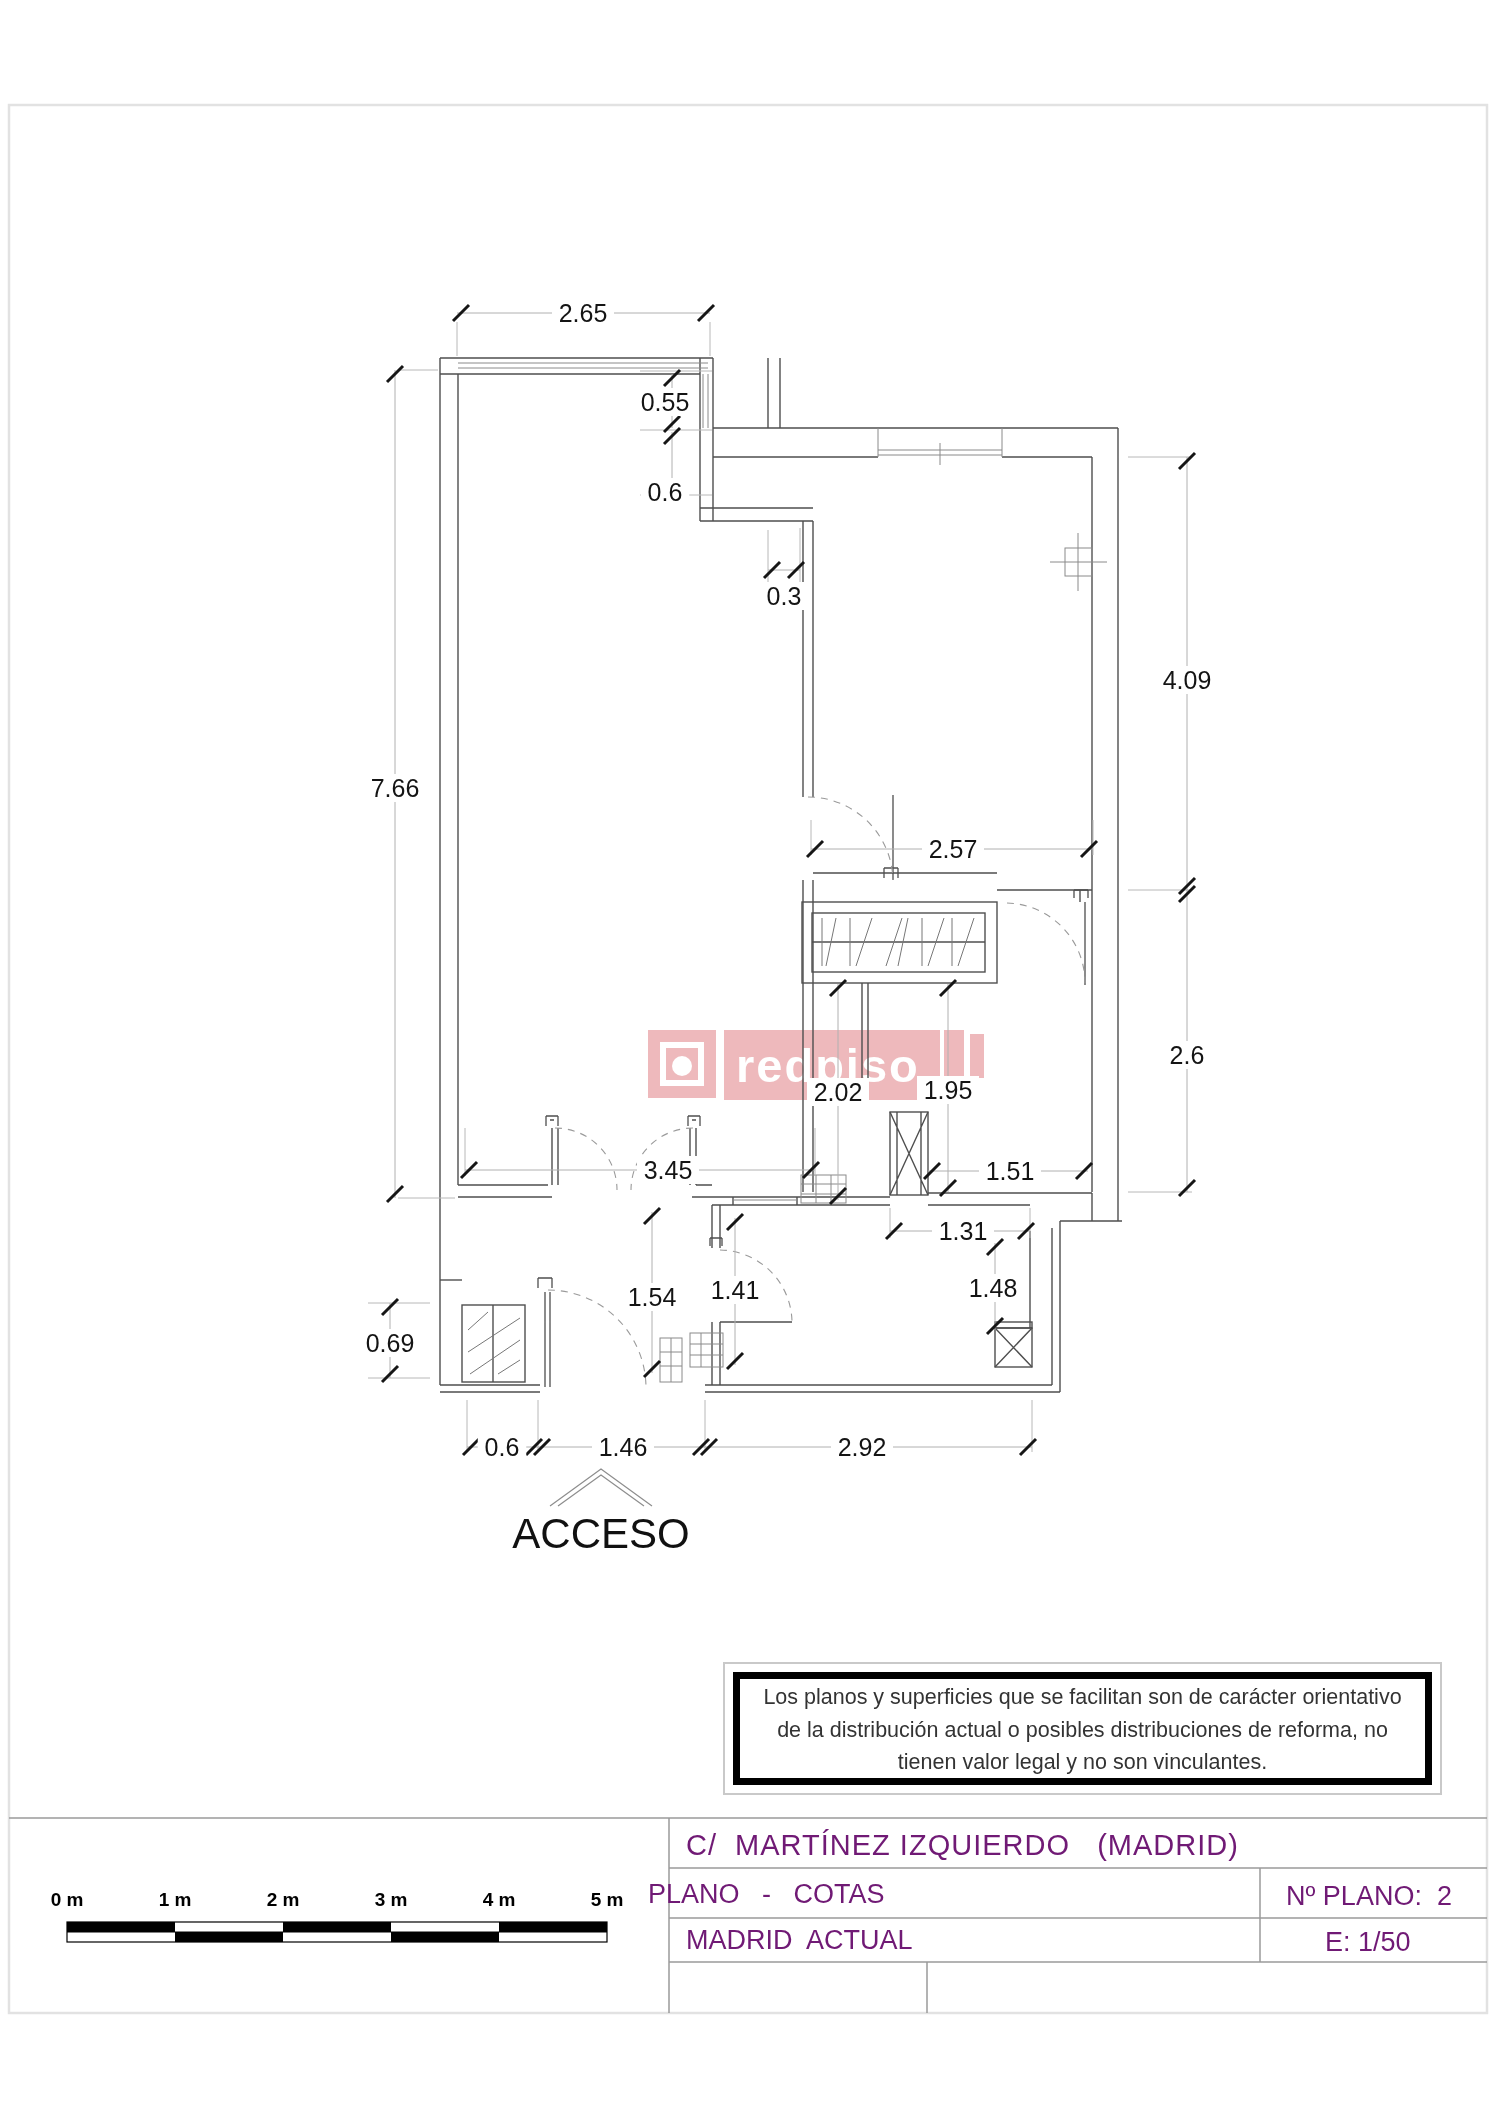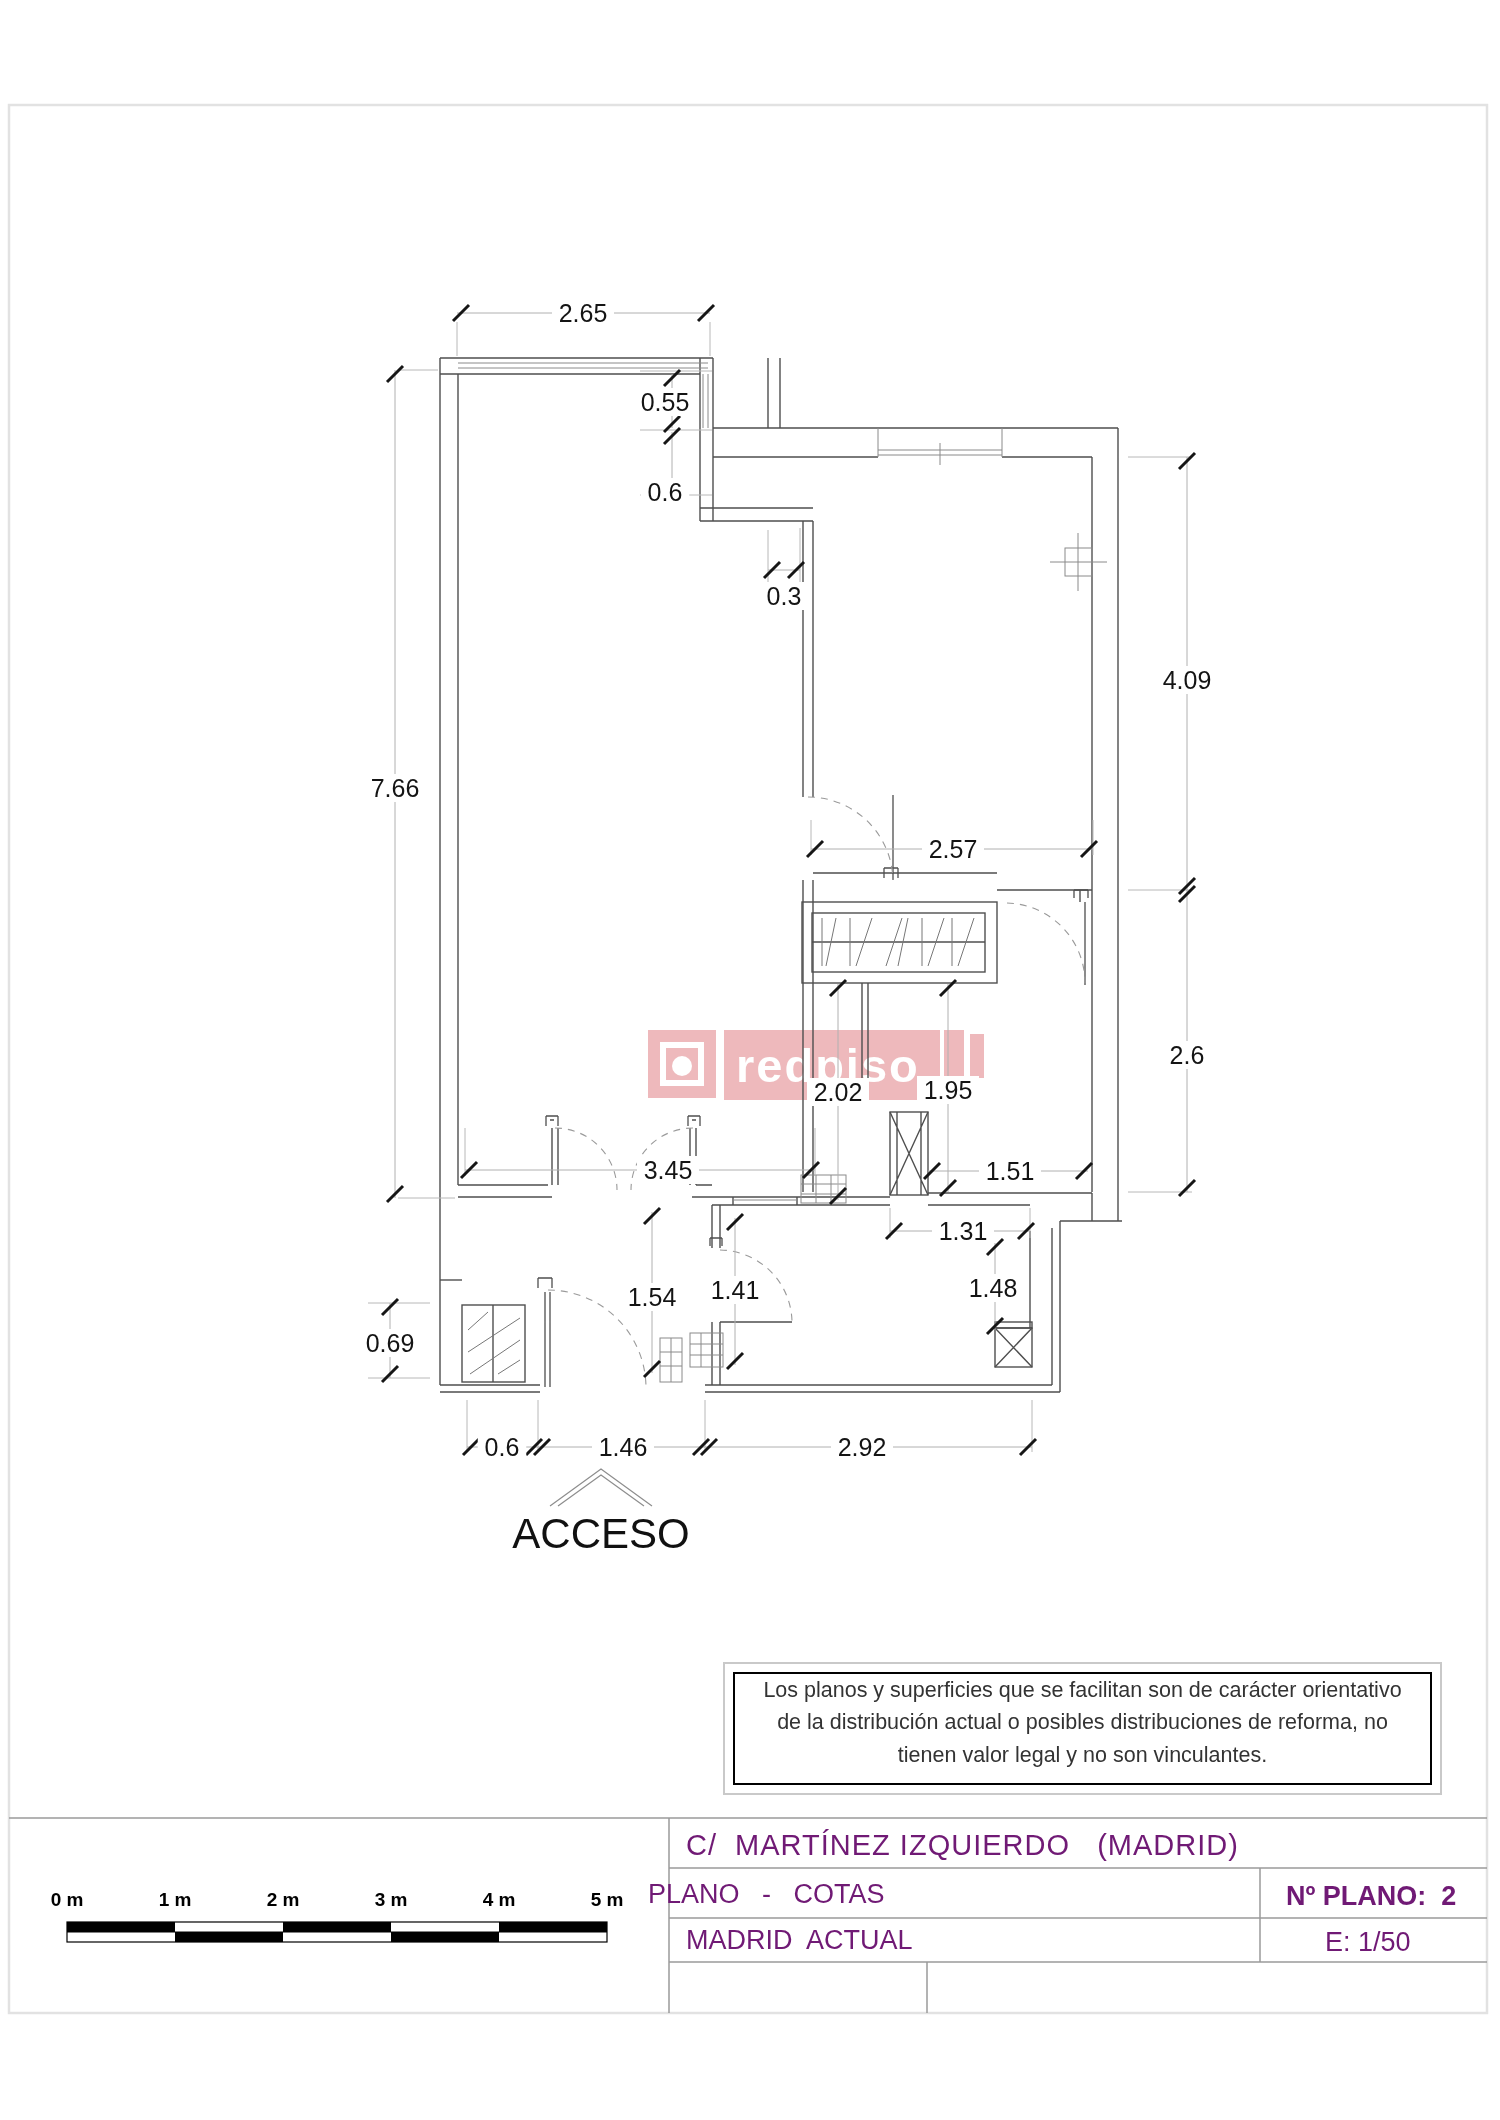--- a/index.html
+++ b/index.html
@@ -14,34 +14,34 @@
   #watermark .wdot{position:absolute;left:24px;top:26px;width:20px;height:20px;border-radius:50%;background:#fff;}
   #watermark .wband{position:absolute;left:76px;top:8px;width:216px;height:70px;background:#cc2a33;}
   #watermark .wbrand{position:absolute;left:12px;top:8px;color:#fff;font-size:47px;font-weight:bold;letter-spacing:2px;}
   #watermark .wtag{position:absolute;left:14px;top:-22px;color:#fff;font-size:17px;letter-spacing:2px;}
   #watermark .wg1{position:absolute;left:296px;top:8px;width:20px;height:52px;background:#cc2a33;}
   #watermark .wg2{position:absolute;left:322px;top:12px;width:14px;height:44px;background:#cc2a33;}
   
   #disclaimer{left:723px;top:1662px;width:719px;height:133px;border:2px solid #c9c9c9;
               box-sizing:border-box;z-index:3;}
   #disclaimer .inner{position:absolute;left:8px;top:8px;right:8px;bottom:8px;
-              border:2px solid #000000;display:flex;align-items:flex-start;justify-content:center;}
+              border:7px solid #000000;display:flex;align-items:flex-end;justify-content:center;}
   #disclaimer .txt{font-size:21.5px;line-height:1.5;color:#333;text-align:center;padding:0 14px;}
   
   #logo{left:187px;top:1728px;width:276px;height:110px;z-index:3;}
   #logo .lbg{position:absolute;left:0;top:0;width:100%;height:100%;}
   #logo .licon{position:absolute;left:21px;top:19px;width:50px;height:50px;border:7px solid #fff;}
   #logo .ldot{position:absolute;left:34px;top:36px;width:24px;height:24px;border-radius:50%;background:#fff;}
   #logo .lbrand{position:absolute;left:110px;top:22px;color:#fff;font-size:45px;font-weight:bold;letter-spacing:1px;}
   #logo .ltag{position:absolute;left:112px;top:76px;color:#fff;font-size:14px;letter-spacing:1.6px;}
   
   .tb{z-index:3;color:#701a75;white-space:pre;}
   .tb.addr{left:686px;top:1829px;font-size:29px;letter-spacing:1px;}
   .tb.r2l{left:648px;top:1879px;font-size:27px;}
-  .tb.r2r{left:1286px;top:1881px;font-size:27px;font-weight:bold;}
+  .tb.r2r{left:1286px;top:1881px;font-size:27px;}
   .tb.r3l{left:686px;top:1925px;font-size:27px;}
   .tb.r3r{left:1325px;top:1927px;font-size:27px;}
 </style>
 </head>
 <body>
 
 <div id="watermark" class="abs">
   <div class="wicon">
     <div class="wsq"></div>
       <div class="wdot"></div>

